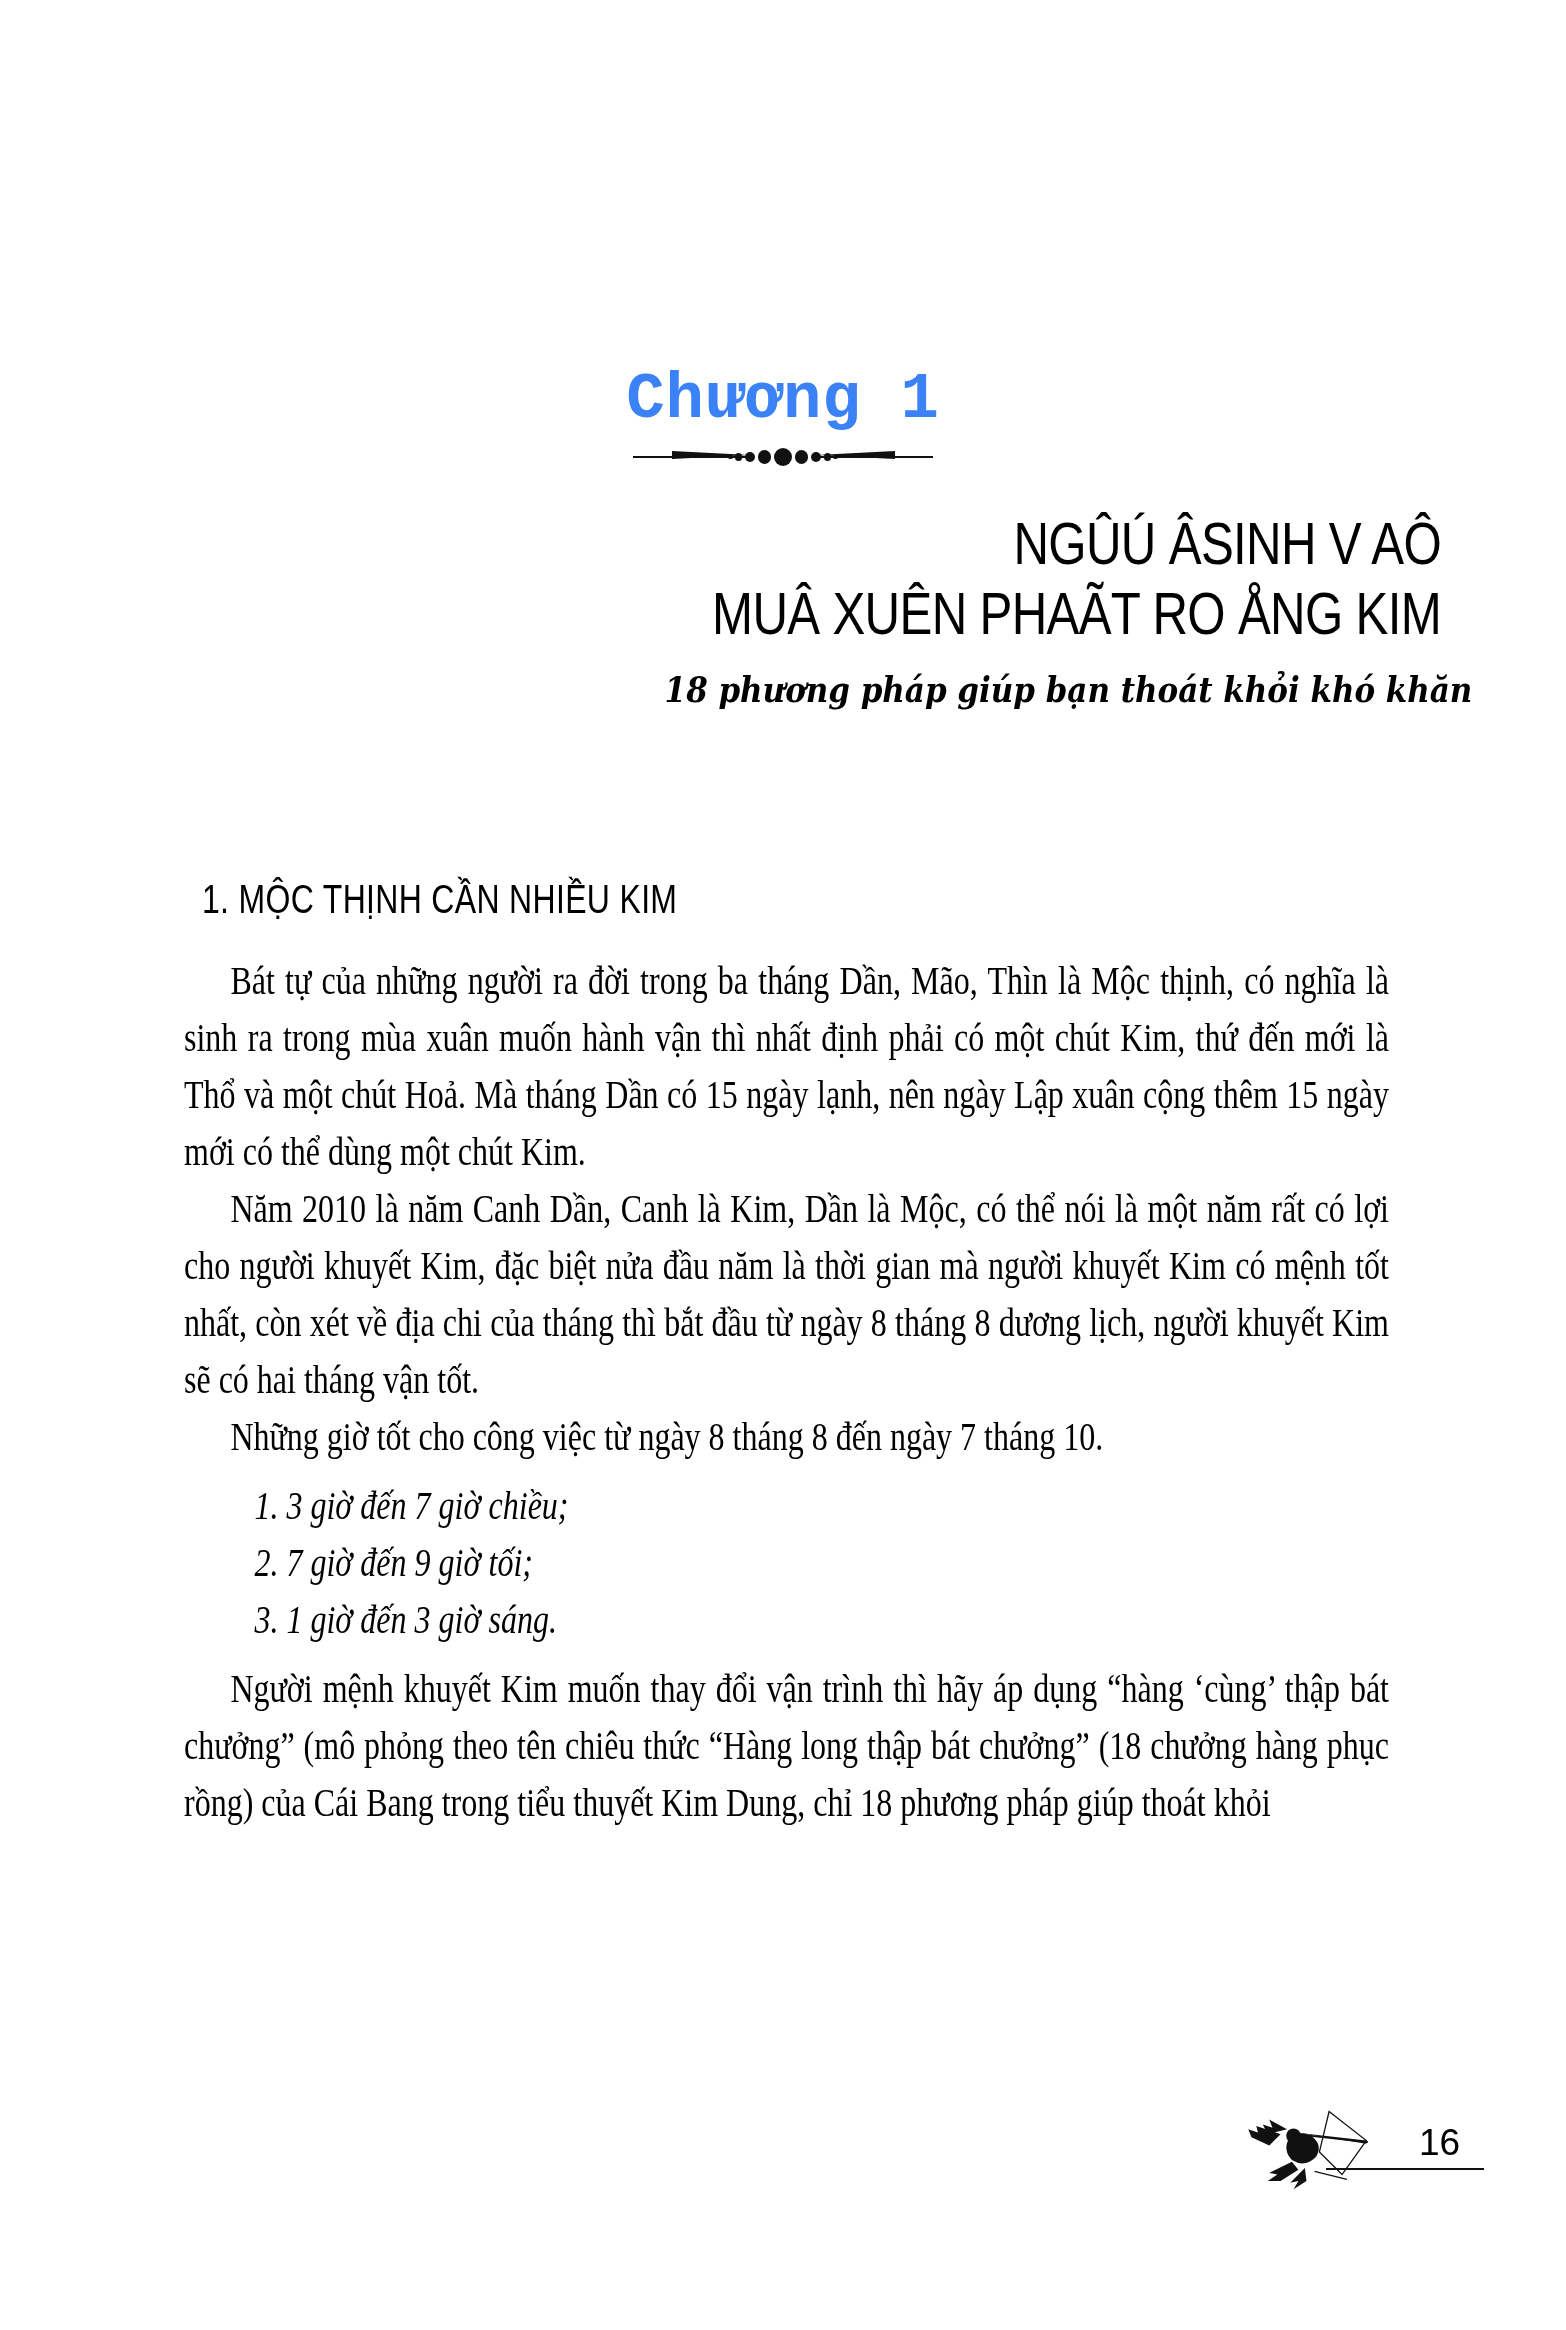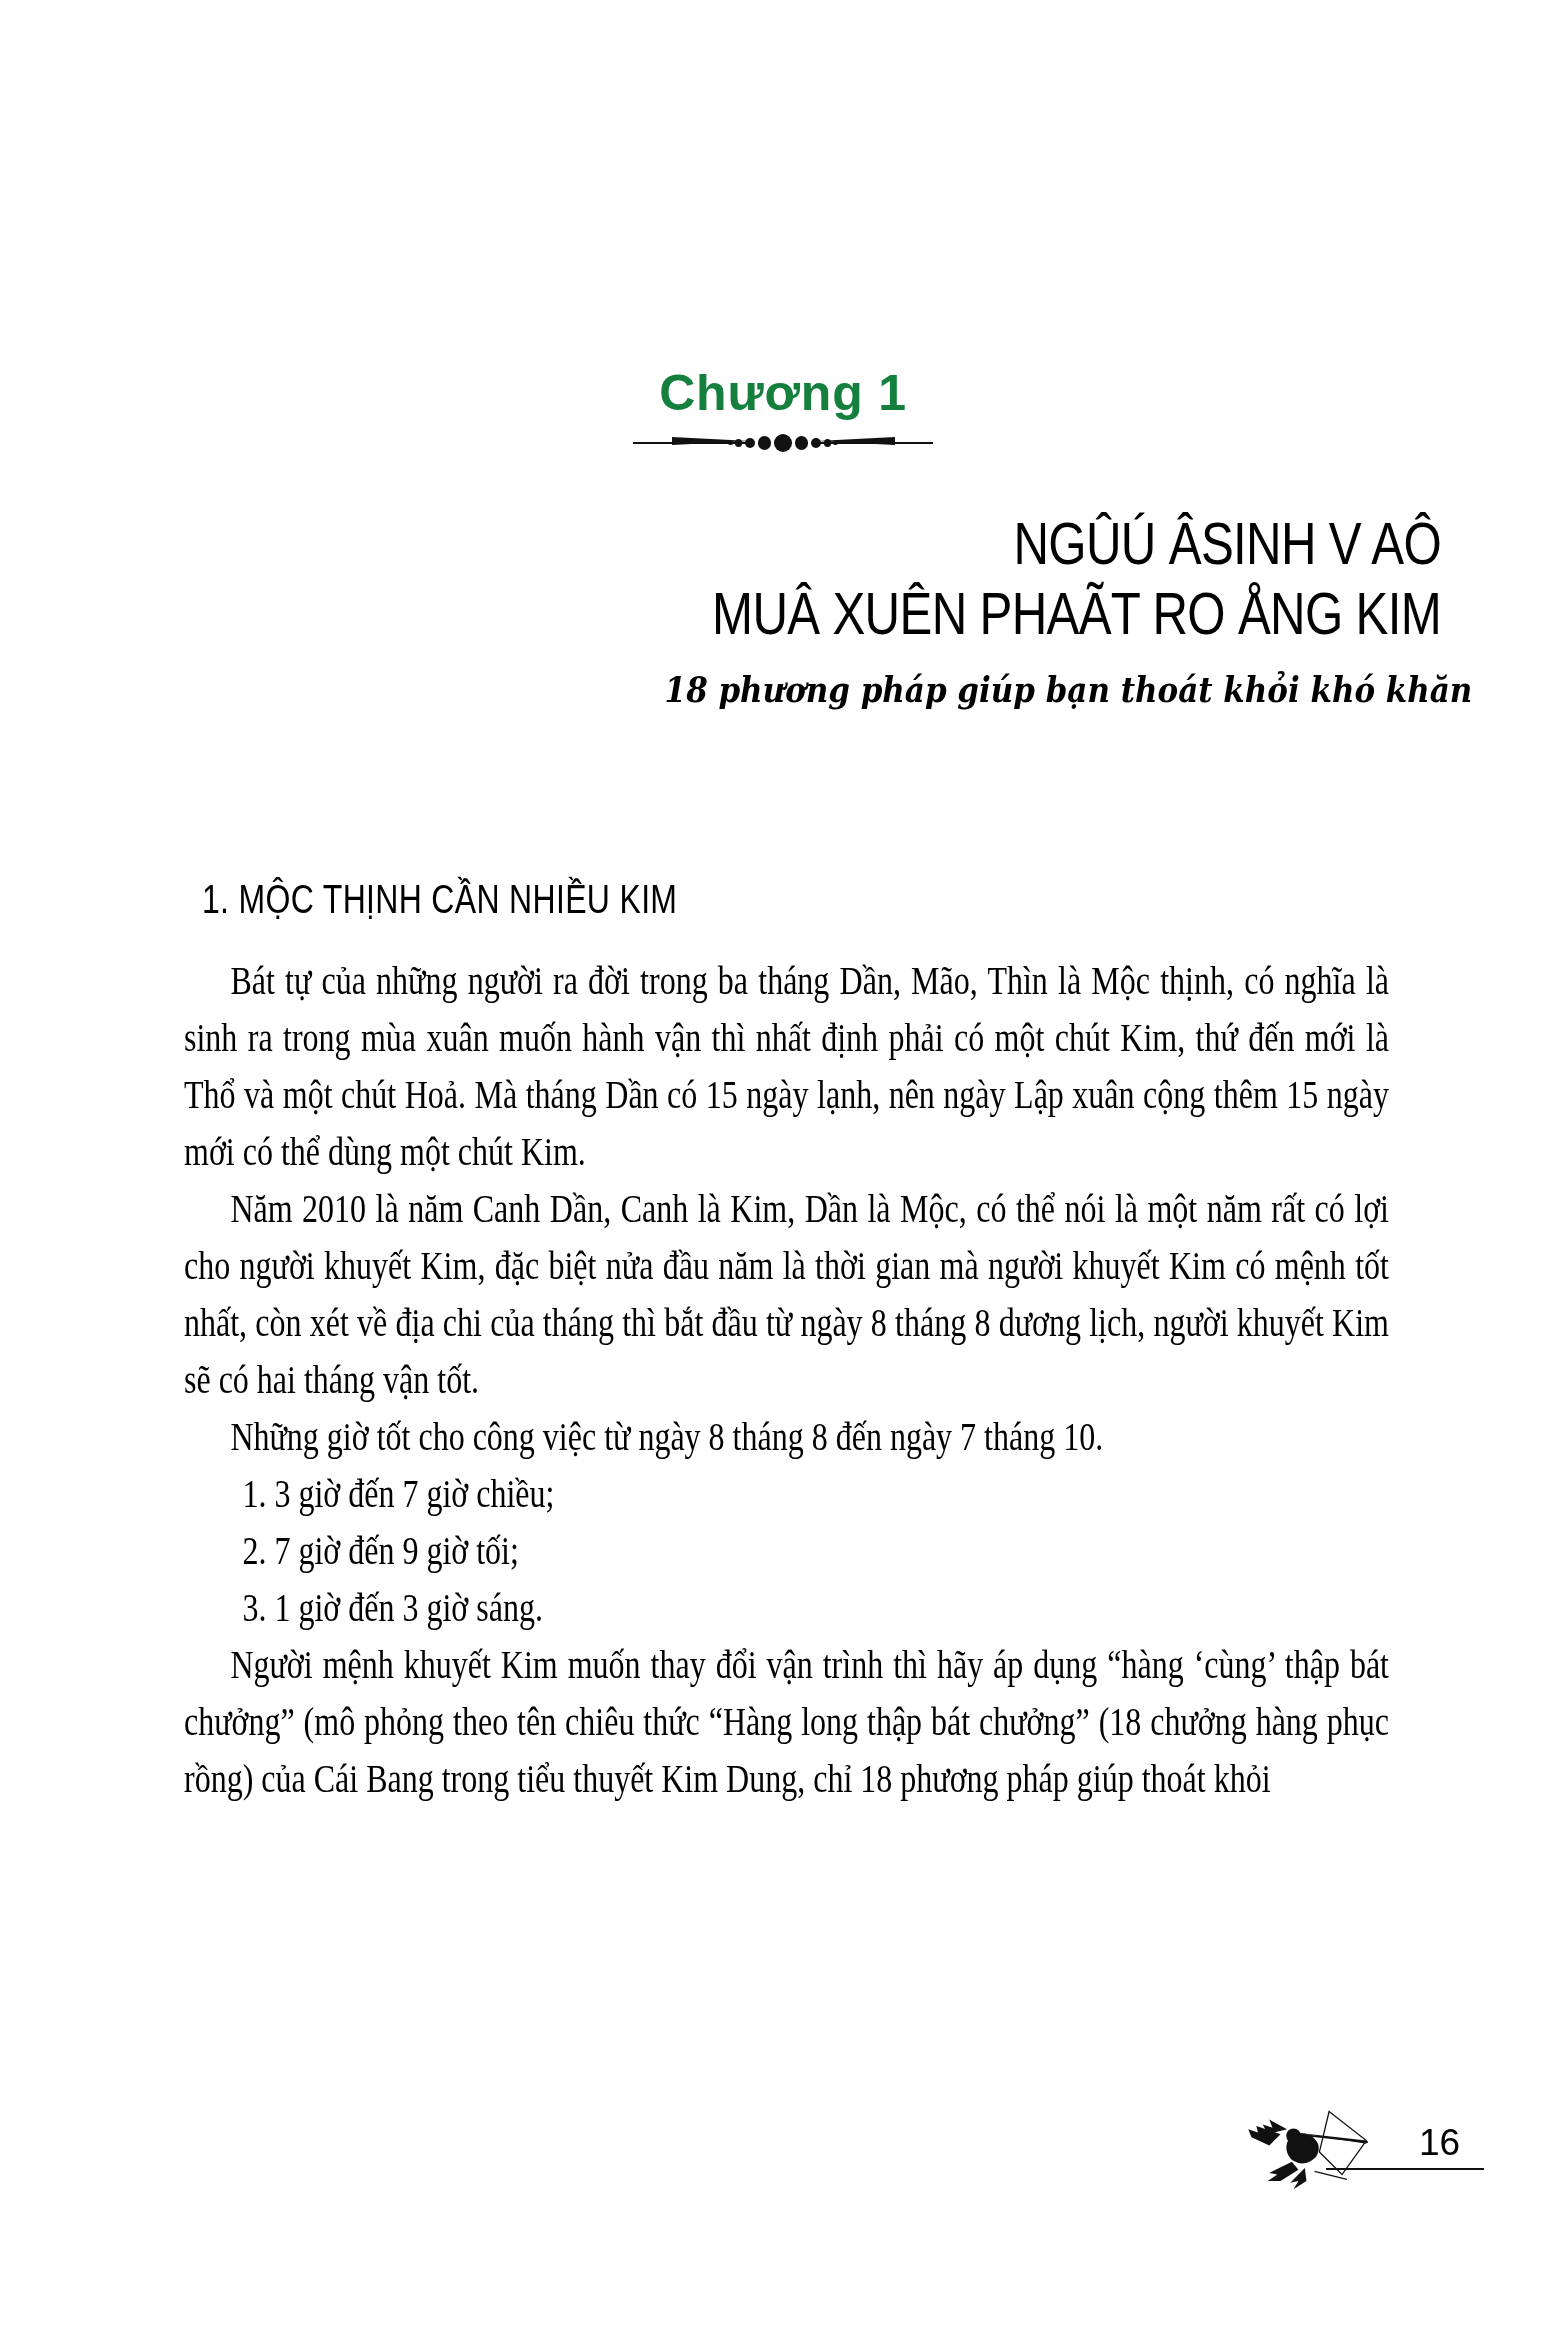--- a/index.html
+++ b/index.html
@@ -24,26 +24,26 @@
 
   
   .chapter-head {
     position: absolute;
     top: 368px;
     left: 0;
     width: 100%;
     text-align: center;
   }
   .chapter-label {
-    font-family: Liberation Sans, sans-serif;
+    font-family: Liberation Mono, monospace;
     font-weight: 700;
-    font-size: 50px;
+    font-size: 64px;
     letter-spacing: 0.8px;
     line-height: 1;
-    color: #15803d;
+    color: #3b82f6;
   }
 
   .ornament {
     margin: 11.3px auto 0;
     width: 323px;
     height: 27.5px;
     position: relative;
   }
   .orn-rule {
     position: absolute;
@@ -144,23 +144,24 @@
     text-indent: 58px;
     transform: scaleX(0.80);
     transform-origin: left top;
     width: 125%;
     color: #000;
     -ms-hyphens: none;
     hyphens: none;
   }
 
   ol.hour-list {
-    margin: 0;
+    margin: 12px;
     padding: 0;
     list-style: none;
+    font-style: italic;
   }
   ol.hour-list li {
     font-family: "Liberation Serif", serif;
     font-size: 40px;
     line-height: 57px;
     transform: scaleX(0.80);
     transform-origin: left top;
     width: 125%;
     padding-left: 73px;
     color: #000;

